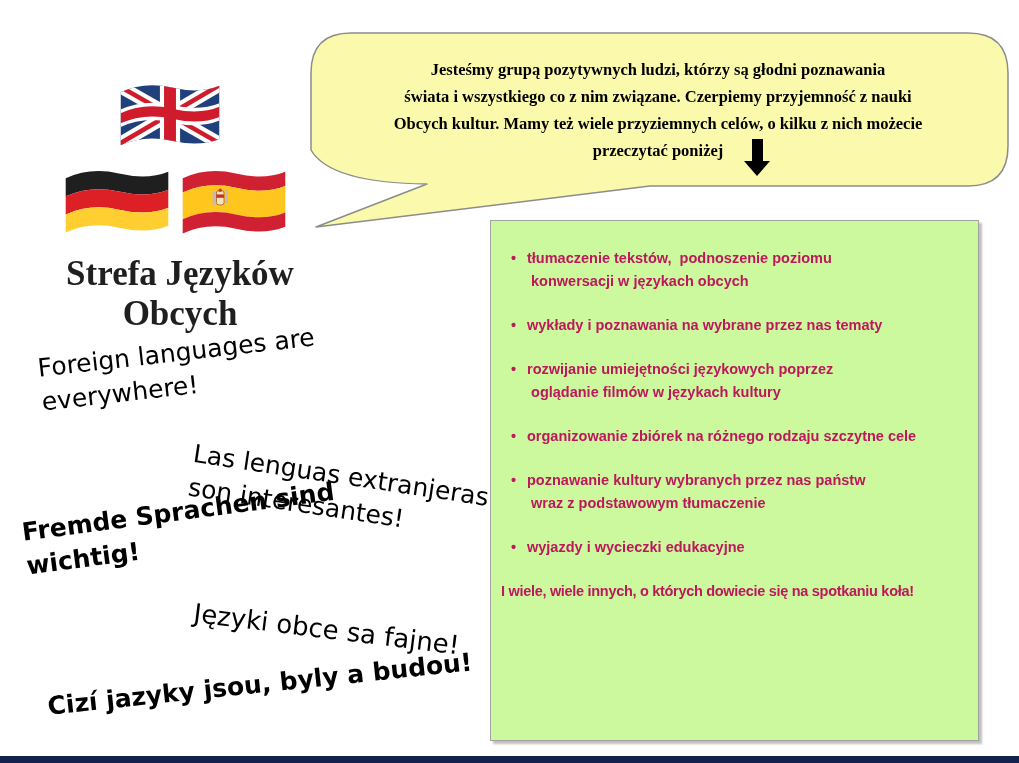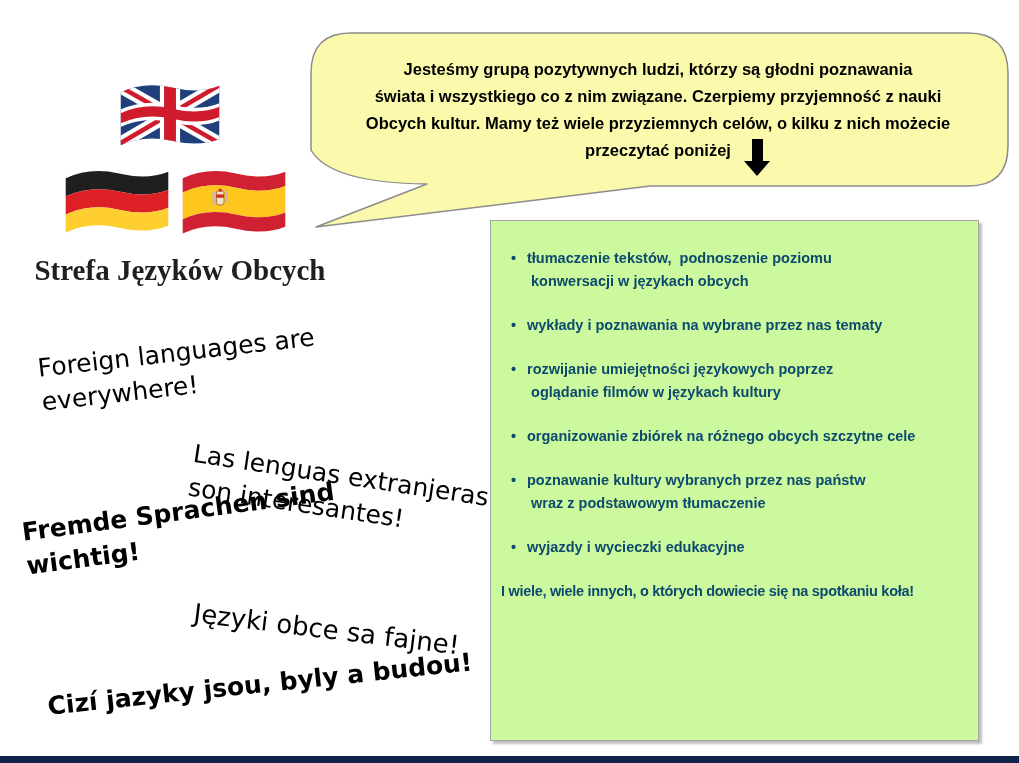--- a/index.html
+++ b/index.html
@@ -2,50 +2,50 @@
 <html><head>
 <meta charset="utf-8">
 <style>
   html,body{margin:0;padding:0;background:#ffffff;}
   .page{position:relative;width:1019px;height:763px;background:#ffffff;overflow:hidden;
         font-family:"Liberation Sans",sans-serif;}
 
   
   .bubble-svg{position:absolute;left:305px;top:28px;width:710px;height:210px;}
   .bubble-text{position:absolute;left:320px;top:56px;width:676px;text-align:center;
-               font-family:Liberation Sans, sans-serif;font-weight:700;font-size:16.5px;
+               font-family:Liberation Serif, serif;font-weight:700;font-size:16.5px;
                line-height:27px;color:#000;white-space:pre-wrap;}
   .down-arrow{position:absolute;left:744px;top:139px;width:26px;height:38px;}
   .down-arrow .stem{width:11px;height:22px;background:#000;margin:0 auto;}
   .down-arrow .head{width:0;height:0;border-left:13px solid transparent;
                     border-right:13px solid transparent;border-top:15px solid #000;}
 
   
   .flag{position:absolute;}
   .flag-uk{left:115px;top:78px;width:110px;height:76px;}
   .flag-de{left:60px;top:163px;width:114px;height:80px;}
   .flag-es{left:177px;top:163px;width:114px;height:80px;}
   .logo-title{position:absolute;left:12px;top:254px;width:336px;text-align:center;
-              font-family:"Liberation Serif",serif;font-weight:700;font-size:29px;
+              font-family:"Liberation Serif",serif;font-weight:700;font-size:35px;
               color:#1f1f1f;}
 
   
   .phrase{position:absolute;font-family:"DejaVu Sans",sans-serif;color:#000;
           white-space:pre-wrap;transform-origin:0 0;line-height:1.35;}
   .phrase-en{left:36px;top:352px;font-size:25px;transform:rotate(-6.5deg);}
   .phrase-es{left:196px;top:437px;font-size:25px;transform:rotate(8.5deg);}
   .phrase-de{left:20px;top:516px;font-size:25px;font-weight:700;transform:rotate(-7.5deg);}
   .phrase-pl{left:196px;top:596px;font-size:26px;transform:rotate(7deg);}
   .phrase-cs{left:46px;top:690px;font-size:25px;font-weight:700;transform:rotate(-6deg);}
 
   
   .activities{position:absolute;left:490px;top:220px;width:489px;height:521px;
               background:#CCF89E;border:1px solid #A3A3A3;box-sizing:border-box;
               box-shadow:3px 3px 2px rgba(0,0,0,0.25);
-              font-weight:700;font-size:14.5px;line-height:23px;color:#0c4a6e;}
+              font-weight:700;font-size:14.5px;line-height:23px;color:#be185d;}
   .activities ul{list-style:none;margin:0;padding:26px 8px 0 20px;}
   .activities li{position:relative;padding-left:16px;margin-bottom:21px;white-space:pre-wrap;}
   .activities li::before{content:"\2022";position:absolute;left:0;top:0;}
   .activities .footer-line{padding:0 4px 0 10px;white-space:nowrap;letter-spacing:-0.3px;}
 
   
   .bottom-bar{position:absolute;left:0;top:756px;width:1019px;height:7px;background:#11224D;}
 </style>
 </head>
 <body>
@@ -114,21 +114,21 @@
   <div class="phrase phrase-pl">Języki obce sa fajne!</div>
   <div class="phrase phrase-cs">Cizí jazyky jsou, byly a budou!</div>
 
   <div class="activities">
     <ul>
       <li>tłumaczenie tekstów,  podnoszenie poziomu
  konwersacji w językach obcych</li>
       <li>wykłady i poznawania na wybrane przez nas tematy</li>
       <li>rozwijanie umiejętności językowych poprzez
  oglądanie filmów w językach kultury</li>
-      <li>organizowanie zbiórek na różnego obcych szczytne cele</li>
+      <li>organizowanie zbiórek na różnego rodzaju szczytne cele</li>
       <li>poznawanie kultury wybranych przez nas państw
  wraz z podstawowym tłumaczenie</li>
       <li>wyjazdy i wycieczki edukacyjne</li>
     </ul>
     <div class="footer-line">I wiele, wiele innych, o których dowiecie się na spotkaniu koła!</div>
   </div>
 
   <div class="bottom-bar"></div>
 
 </div>

